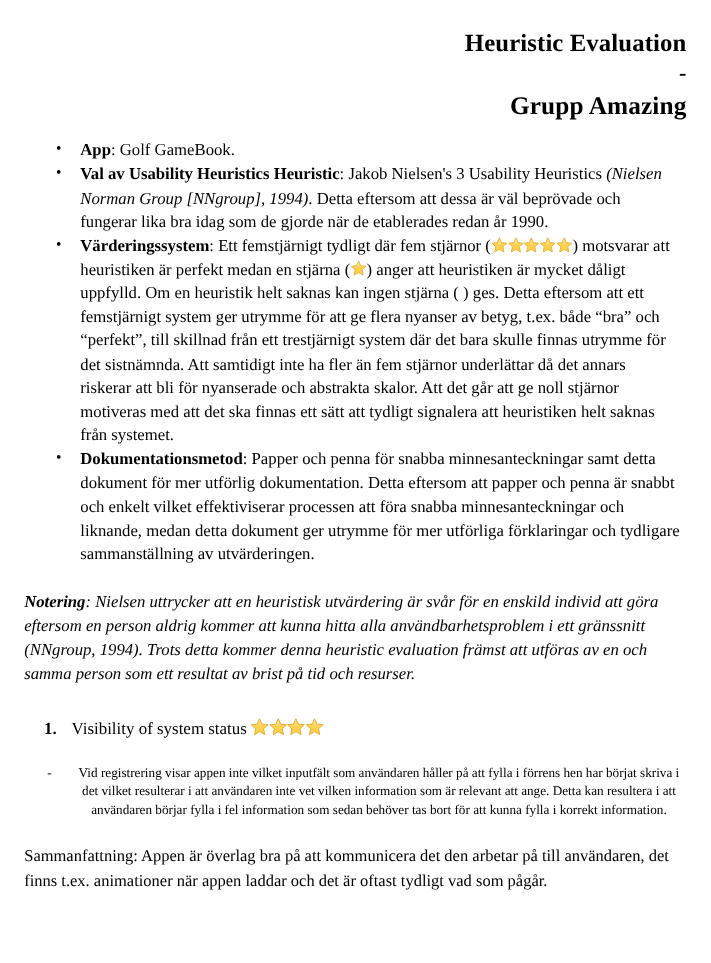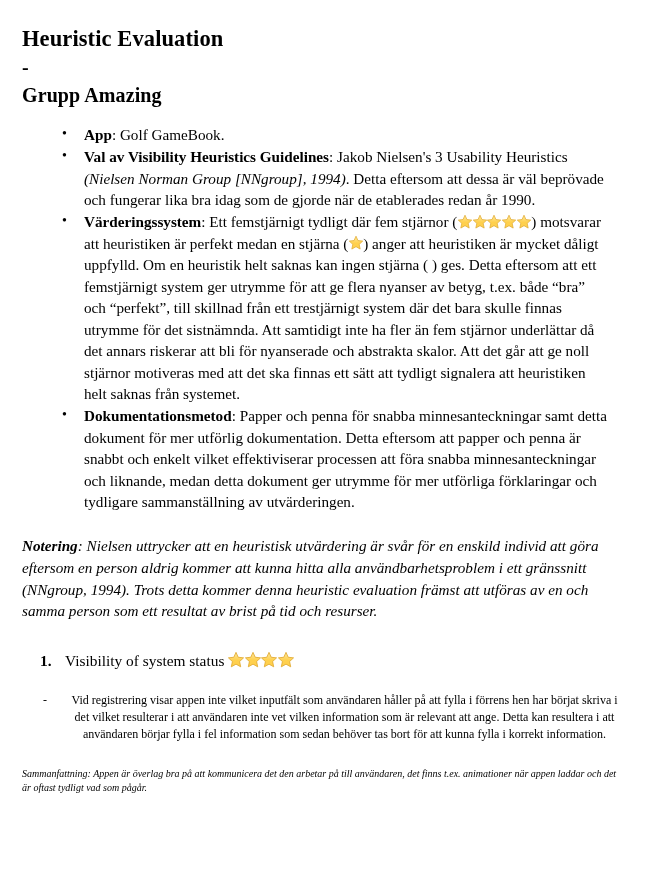--- a/index.html
+++ b/index.html
@@ -19,48 +19,48 @@
   .page {
     width: 646px;
     height: 875px;
     box-sizing: border-box;
     padding: 24px 22px 0 22px;
     position: relative;
   }
 
   
   .title-block {
-    text-align: left;
+    text-align: right;
     margin: 0 0 14px 0;
   }
   .doc-title {
     font-size: 22.5px;
     font-weight: bold;
     line-height: 1.30;
     letter-spacing: 0.1px;
     margin: 0;
   }
   .title-dash {
     font-size: 20px;
     font-weight: bold;
     line-height: 1.45;
     margin: 0;
   }
   .doc-subtitle {
-    font-size: 20px;
+    font-size: 23px;
     font-weight: bold;
     line-height: 1.30;
     letter-spacing: 0.1px;
     margin: 0;
   }
 
   
   .bullet-list {
     list-style: none;
-    margin: 16px;
+    margin: 5px;
     padding: 0;
   }
   .bullet-item {
     position: relative;
     padding-left: 46px;
     margin: 0 0 0.5px 0;
     font-size: 15.2px;
     line-height: 1.415;
     text-align: left;
   }
@@ -143,22 +143,21 @@
   }
   .dash-item::before {
     content: "-";
     position: absolute;
     left: 21px;
     top: 0;
   }
 
   
   .summary {
-    font-size: 10px;
-    font-style: italic;
+    font-size: 15px;
     line-height: 1.44;
     margin: 24px 0 0 0;
   }
 </style>
 </head>
 <body>
 
 <div class="page">
 
   <div class="title-block">
@@ -167,21 +166,21 @@
     <div class="doc-subtitle">Grupp Amazing</div>
   </div>
 
   <ul class="bullet-list">
 
     <li class="bullet-item">
       <span class="lbl">App</span><span>: </span><span>Golf GameBook.</span>
     </li>
 
     <li class="bullet-item">
-      <span class="lbl">Val av Visibility Heuristics Guidelines</span><span>: </span><span>Jakob Nielsen's 3 Usability Heuristics </span><span class="ital">(Nielsen Norman Group [NNgroup], 1994)</span><span>. Detta eftersom att dessa är väl beprövade och fungerar lika bra idag som de gjorde när de etablerades redan år 1990.</span>
+      <span class="lbl">Val av Usability Heuristics Heuristic</span><span>: </span><span>Jakob Nielsen's 3 Usability Heuristics </span><span class="ital">(Nielsen Norman Group [NNgroup], 1994)</span><span>. Detta eftersom att dessa är väl beprövade och fungerar lika bra idag som de gjorde när de etablerades redan år 1990.</span>
     </li>
 
     <li class="bullet-item">
       <span class="lbl">Värderingssystem</span><span>: </span><span>Ett femstjärnigt tydligt där fem stjärnor (</span><span class="stars s-inline"><svg viewBox="0 0 24 24" xmlns="http://www.w3.org/2000/svg">
             <defs>
               <linearGradient id="g1" x1="0" y1="0" x2="0" y2="1">
                 <stop offset="0%" stop-color="#FFE9A0"></stop>
                 <stop offset="55%" stop-color="#FFD04D"></stop>
                 <stop offset="100%" stop-color="#FFD04D"></stop>
               </linearGradient>

